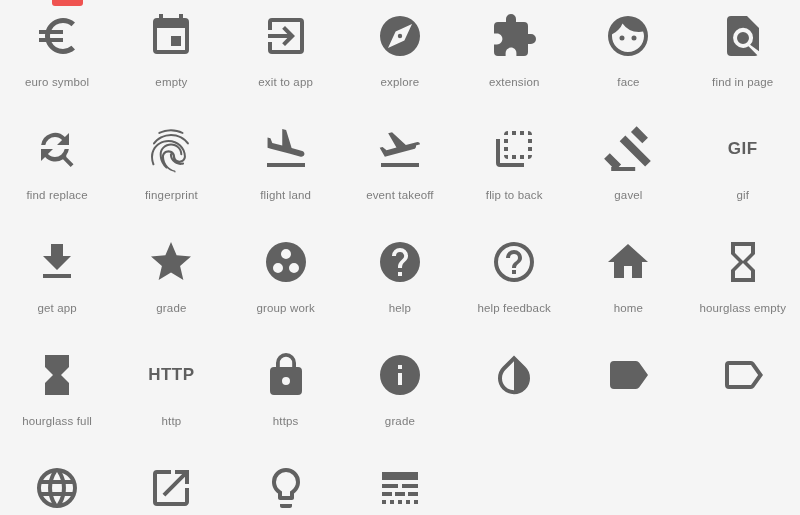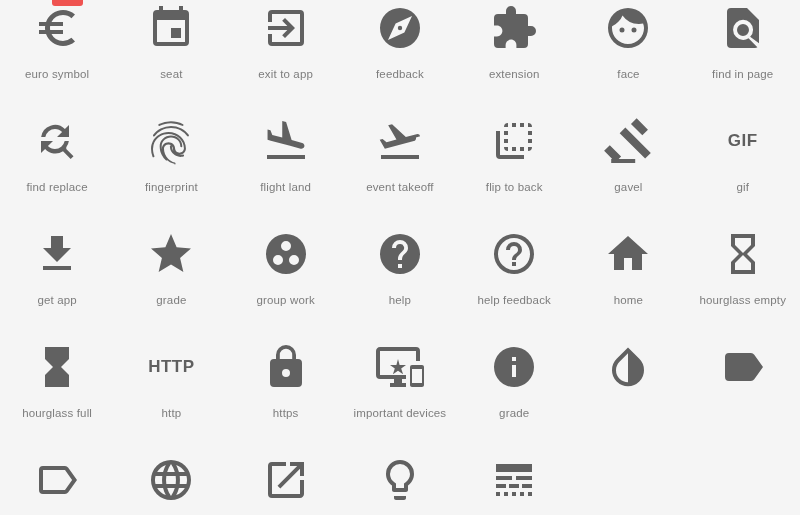--- a/index.html
+++ b/index.html
@@ -23,21 +23,21 @@
     grid-auto-rows: 113px;
     align-content: start;
   }
 
   .icon-cell {
     position: relative;
     display: flex;
     flex-direction: column;
     align-items: center;
     justify-content: flex-start;
-    padding-top: 4px;
+    padding-top: 12px;
     box-sizing: border-box;
   }
 
   .icon-art {
     width: 48px;
     height: 48px;
     display: block;
     color: #616161;
     fill: #616161;
   }
@@ -92,37 +92,37 @@
         </svg>
       </div>
       <div class="icon-label">euro symbol</div>
     </div>
     <div class="icon-cell">
       <div>
         <svg class="icon-art" viewBox="0 0 24 24" aria-hidden="true">
           <path d="M17 12h-5v5h5v-5zM16 1v2H8V1H6v2H5a2 2 0 0 0-2 2v14a2 2 0 0 0 2 2h14a2 2 0 0 0 2-2V5a2 2 0 0 0-2-2h-1V1h-2zm3 18H5V8h14v11z"></path>
         </svg>
       </div>
-      <div class="icon-label">seat</div>
+      <div class="icon-label">empty</div>
     </div>
     <div class="icon-cell">
       <div>
         <svg class="icon-art" viewBox="0 0 24 24" aria-hidden="true">
           <path d="M10.09 15.59L11.5 17l5-5-5-5-1.41 1.41L12.67 11H3v2h9.67l-2.58 2.59zM19 3H5a2 2 0 0 0-2 2v4h2V5h14v14H5v-4H3v4a2 2 0 0 0 2 2h14a2 2 0 0 0 2-2V5a2 2 0 0 0-2-2z"></path>
         </svg>
       </div>
       <div class="icon-label">exit to app</div>
     </div>
     <div class="icon-cell">
       <div>
         <svg class="icon-art" viewBox="0 0 24 24" aria-hidden="true">
           <path d="M12 10.9a1.1 1.1 0 1 0 0 2.2 1.1 1.1 0 0 0 0-2.2zM12 2a10 10 0 1 0 0 20 10 10 0 0 0 0-20zm2.19 12.19L6 18l3.81-8.19L18 6l-3.81 8.19z"></path>
         </svg>
       </div>
-      <div class="icon-label">feedback</div>
+      <div class="icon-label">explore</div>
     </div>
     <div class="icon-cell">
       <div>
         <svg class="icon-art" viewBox="0 0 24 24" aria-hidden="true">
           <path d="M20.5 11H19V7a2 2 0 0 0-2-2h-4V3.5a2.5 2.5 0 0 0-5 0V5H4a2 2 0 0 0-2 2v3.8h1.5c1.49 0 2.7 1.21 2.7 2.7s-1.21 2.7-2.7 2.7H2V20a2 2 0 0 0 2 2h3.8v-1.5c0-1.49 1.21-2.7 2.7-2.7s2.7 1.21 2.7 2.7V22H17a2 2 0 0 0 2-2v-4h1.5a2.5 2.5 0 0 0 0-5z"></path>
         </svg>
       </div>
       <div class="icon-label">extension</div>
     </div>
     <div class="icon-cell">
@@ -265,28 +265,20 @@
       <div>
         <svg class="icon-art" viewBox="0 0 24 24" aria-hidden="true">
           <path d="M18 8h-1V6A5 5 0 0 0 7 6v2H6a2 2 0 0 0-2 2v10a2 2 0 0 0 2 2h12a2 2 0 0 0 2-2V10a2 2 0 0 0-2-2zm-6 9a2 2 0 1 1 0-4 2 2 0 0 1 0 4zm3.1-9H8.9V6a3.1 3.1 0 0 1 6.2 0v2z"></path>
         </svg>
       </div>
       <div class="icon-label">https</div>
     </div>
     <div class="icon-cell">
       <div>
         <svg class="icon-art" viewBox="0 0 24 24" aria-hidden="true">
-          <path d="M23 11.01L18 11a1 1 0 0 0-1 1v9c0 .55.45 1 1 1h5c.55 0 1-.45 1-1v-9c0-.55-.45-.99-1-.99zM23 20h-5v-7h5v7zM20 2H2C.89 2 0 2.89 0 4v12a2 2 0 0 0 2 2h7v2H7v2h8v-2h-2v-2h2v-2H2V4h18v5h2V4a2 2 0 0 0-2-2zm-8.2 9L11 8l-.8 3H7l2.4 1.76-.94 2.92 2.54-1.84 2.54 1.84-.94-2.92L15 11h-3.2z"></path>
-        </svg>
-      </div>
-      <div class="icon-label">important devices</div>
-    </div>
-    <div class="icon-cell">
-      <div>
-        <svg class="icon-art" viewBox="0 0 24 24" aria-hidden="true">
           <path d="M12 2a10 10 0 1 0 0 20 10 10 0 0 0 0-20zm1 15h-2v-6h2v6zm0-8h-2V7h2v2z"></path>
         </svg>
       </div>
       <div class="icon-label">grade</div>
     </div>
     <div class="icon-cell">
       <div>
         <svg class="icon-art" viewBox="0 0 24 24" aria-hidden="true">
           <path d="M17.66 7.93L12 2.27 6.34 7.93a8 8 0 0 0 0 11.31 7.99 7.99 0 0 0 11.32 0 8 8 0 0 0 0-11.31zM12 19.59c-1.6 0-3.11-.62-4.24-1.76A5.95 5.95 0 0 1 6 13.59c0-1.6.62-3.11 1.76-4.24L12 5.1v14.49z"></path>
         </svg>

